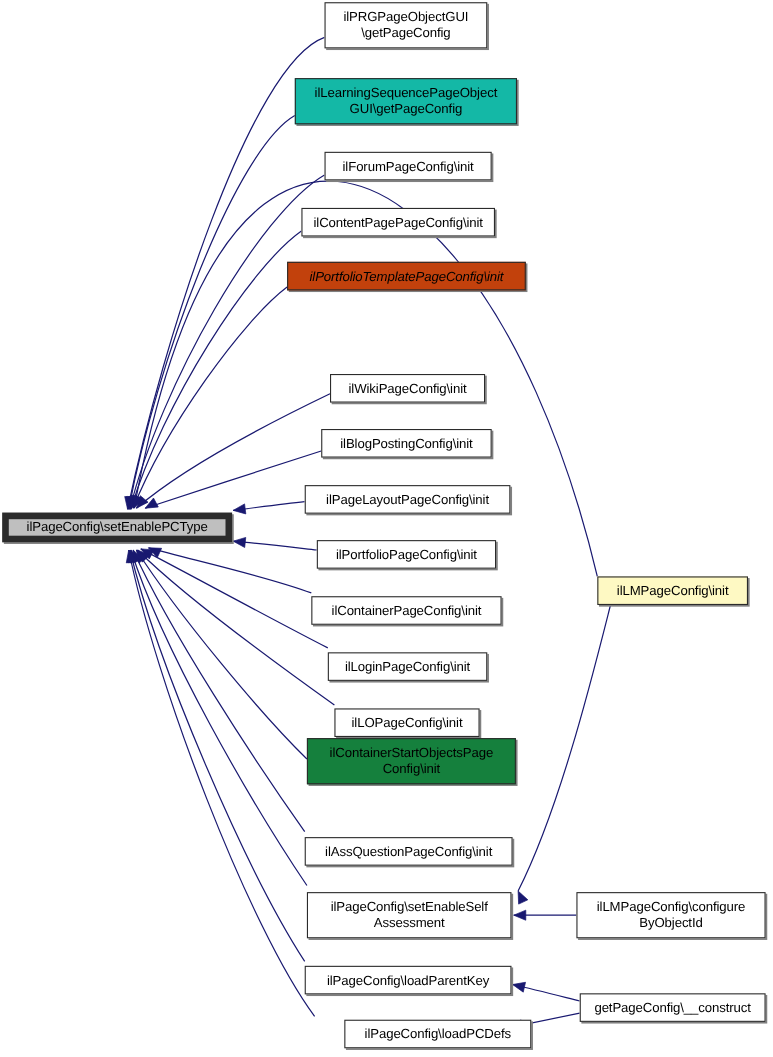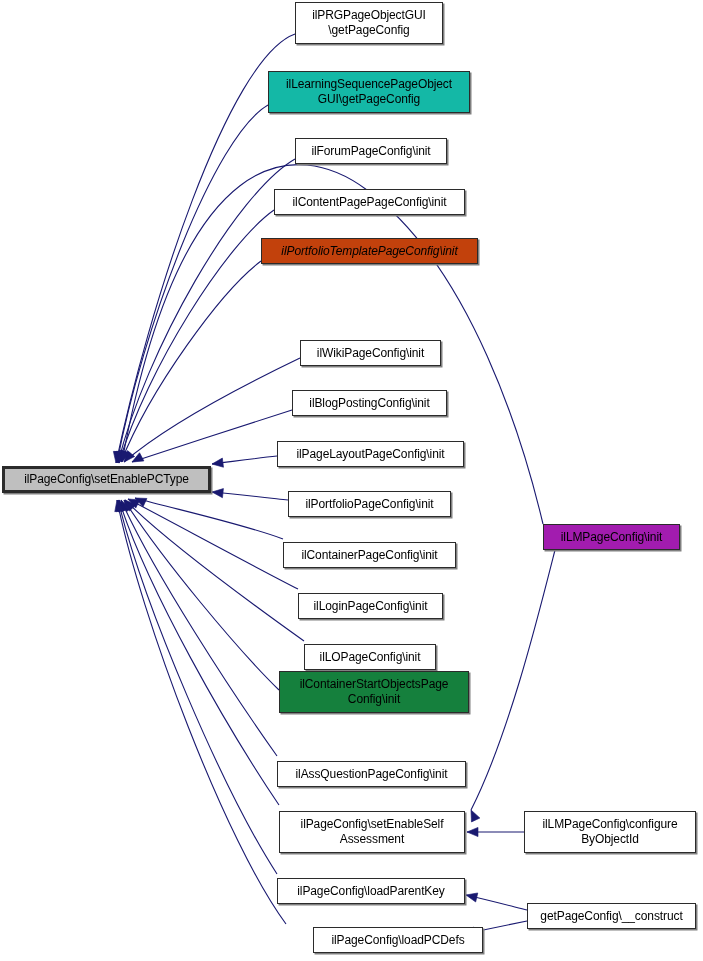--- a/index.html
+++ b/index.html
@@ -36,21 +36,21 @@
     text-align: center;
     color: #000000;
     font-size: 12px;
     line-height: 15px;
     letter-spacing: -0.1px;
     white-space: pre-line;
     z-index: 5;
   }
   .gnode.current {
     background: #bfbfbf;
-    border: 3px solid #d946ef;
+    border: 6px solid #d946ef;
   }
   .gnode-label {
     display: block;
     padding: 0 5px;
     white-space: pre-line;
   }
 </style>
 </head>
 <body>
 
@@ -106,33 +106,33 @@
         <polygon points="0,0 -11,-4.6 -11,4.6" transform="translate(464,934) rotate(167)" fill="#191970"></polygon>
       </g>
   </svg>
 
 <div class="gnode current" style="left: 2px; top: 466px; width: 209px; height: 27px; background: rgb(191, 191, 191); border-color: rgb(43, 43, 43);"><span class="gnode-label">ilPageConfig\setEnablePCType</span></div>
     <div class="gnode" style="left: 295px; top: 2px; width: 148px; height: 42px; background: rgb(255, 255, 255); border-color: rgb(43, 43, 43);"><span class="gnode-label">ilPRGPageObjectGUI
 \getPageConfig</span></div>
     <div class="gnode" style="left: 268px; top: 71px; width: 202px; height: 42px; background: #14b8a6; border-color: rgb(43, 43, 43);"><span class="gnode-label">ilLearningSequencePageObject
 GUI\getPageConfig</span></div>
     <div class="gnode" style="left: 295px; top: 138px; width: 152px; height: 26px; background: rgb(255, 255, 255); border-color: rgb(43, 43, 43);"><span class="gnode-label">ilForumPageConfig\init</span></div>
-    <div class="gnode" style="left: 274px; top: 189px; width: 191px; height: 26px; background: rgb(255, 255, 255); border-color: rgb(43, 43, 43); align-items: center;"><span class="gnode-label">ilContentPagePageConfig\init</span></div>
+    <div class="gnode" style="left: 274px; top: 189px; width: 176px; height: 26px; background: rgb(255, 255, 255); border-color: rgb(43, 43, 43); align-items: center;"><span class="gnode-label">ilContentPagePageConfig\init</span></div>
     <div class="gnode" style="left: 261px; top: 238px; width: 217px; height: 26px; background: #c2410c; border-color: rgb(43, 43, 43); font-style: italic;"><span class="gnode-label">ilPortfolioTemplatePageConfig\init</span></div>
     <div class="gnode" style="left: 300px; top: 340px; width: 141px; height: 26px; background: rgb(255, 255, 255); border-color: rgb(43, 43, 43);"><span class="gnode-label">ilWikiPageConfig\init</span></div>
     <div class="gnode" style="left: 292px; top: 390px; width: 155px; height: 26px; background: rgb(255, 255, 255); border-color: rgb(43, 43, 43);"><span class="gnode-label">ilBlogPostingConfig\init</span></div>
     <div class="gnode" style="left: 277px; top: 441px; width: 187px; height: 26px; background: rgb(255, 255, 255); border-color: rgb(43, 43, 43);"><span class="gnode-label">ilPageLayoutPageConfig\init</span></div>
     <div class="gnode" style="left: 288px; top: 491px; width: 163px; height: 26px; background: rgb(255, 255, 255); border-color: rgb(43, 43, 43);"><span class="gnode-label">ilPortfolioPageConfig\init</span></div>
     <div class="gnode" style="left: 283px; top: 542px; width: 173px; height: 26px; background: rgb(255, 255, 255); border-color: rgb(43, 43, 43); text-align: center;"><span class="gnode-label">ilContainerPageConfig\init</span></div>
     <div class="gnode" style="left: 298px; top: 593px; width: 145px; height: 26px; background: rgb(255, 255, 255); border-color: rgb(43, 43, 43);"><span class="gnode-label">ilLoginPageConfig\init</span></div>
     <div class="gnode" style="left: 304px; top: 644px; width: 132px; height: 26px; background: rgb(255, 255, 255); border-color: rgb(43, 43, 43);"><span class="gnode-label">ilLOPageConfig\init</span></div>
     <div class="gnode" style="left: 279px; top: 671px; width: 190px; height: 42px; background: #15803d; border-color: rgb(43, 43, 43);"><span class="gnode-label">ilContainerStartObjectsPage
 Config\init</span></div>
     <div class="gnode" style="left: 277px; top: 761px; width: 189px; height: 26px; background: rgb(255, 255, 255); border-color: rgb(43, 43, 43);"><span class="gnode-label">ilAssQuestionPageConfig\init</span></div>
     <div class="gnode" style="left: 279px; top: 811px; width: 186px; height: 42px; background: rgb(255, 255, 255); border-color: rgb(43, 43, 43);"><span class="gnode-label">ilPageConfig\setEnableSelf
 Assessment</span></div>
     <div class="gnode" style="left: 277px; top: 878px; width: 188px; height: 26px; background: rgb(255, 255, 255); border-color: rgb(43, 43, 43);"><span class="gnode-label">ilPageConfig\loadParentKey</span></div>
     <div class="gnode" style="left: 286px; top: 927px; width: 170px; height: 26px; background: rgb(255, 255, 255); border-color: rgb(43, 43, 43); margin-left: 27px;"><span class="gnode-label">ilPageConfig\loadPCDefs</span></div>
-    <div class="gnode" style="left: 543px; top: 524px; width: 137px; height: 26px; background: #a21caf; border-color: rgb(43, 43, 43);"><span class="gnode-label">ilLMPageConfig\init</span></div>
+    <div class="gnode" style="left: 543px; top: 524px; width: 137px; height: 26px; background: #fef9c3; border-color: rgb(43, 43, 43);"><span class="gnode-label">ilLMPageConfig\init</span></div>
     <div class="gnode" style="left: 524px; top: 811px; width: 172px; height: 42px; background: rgb(255, 255, 255); border-color: rgb(43, 43, 43);"><span class="gnode-label">ilLMPageConfig\configure
 ByObjectId</span></div>
     <div class="gnode" style="left: 527px; top: 903px; width: 169px; height: 26px; background: rgb(255, 255, 255); border-color: rgb(43, 43, 43);"><span class="gnode-label">getPageConfig\__construct</span></div>
   </div>
 
 </body></html>

